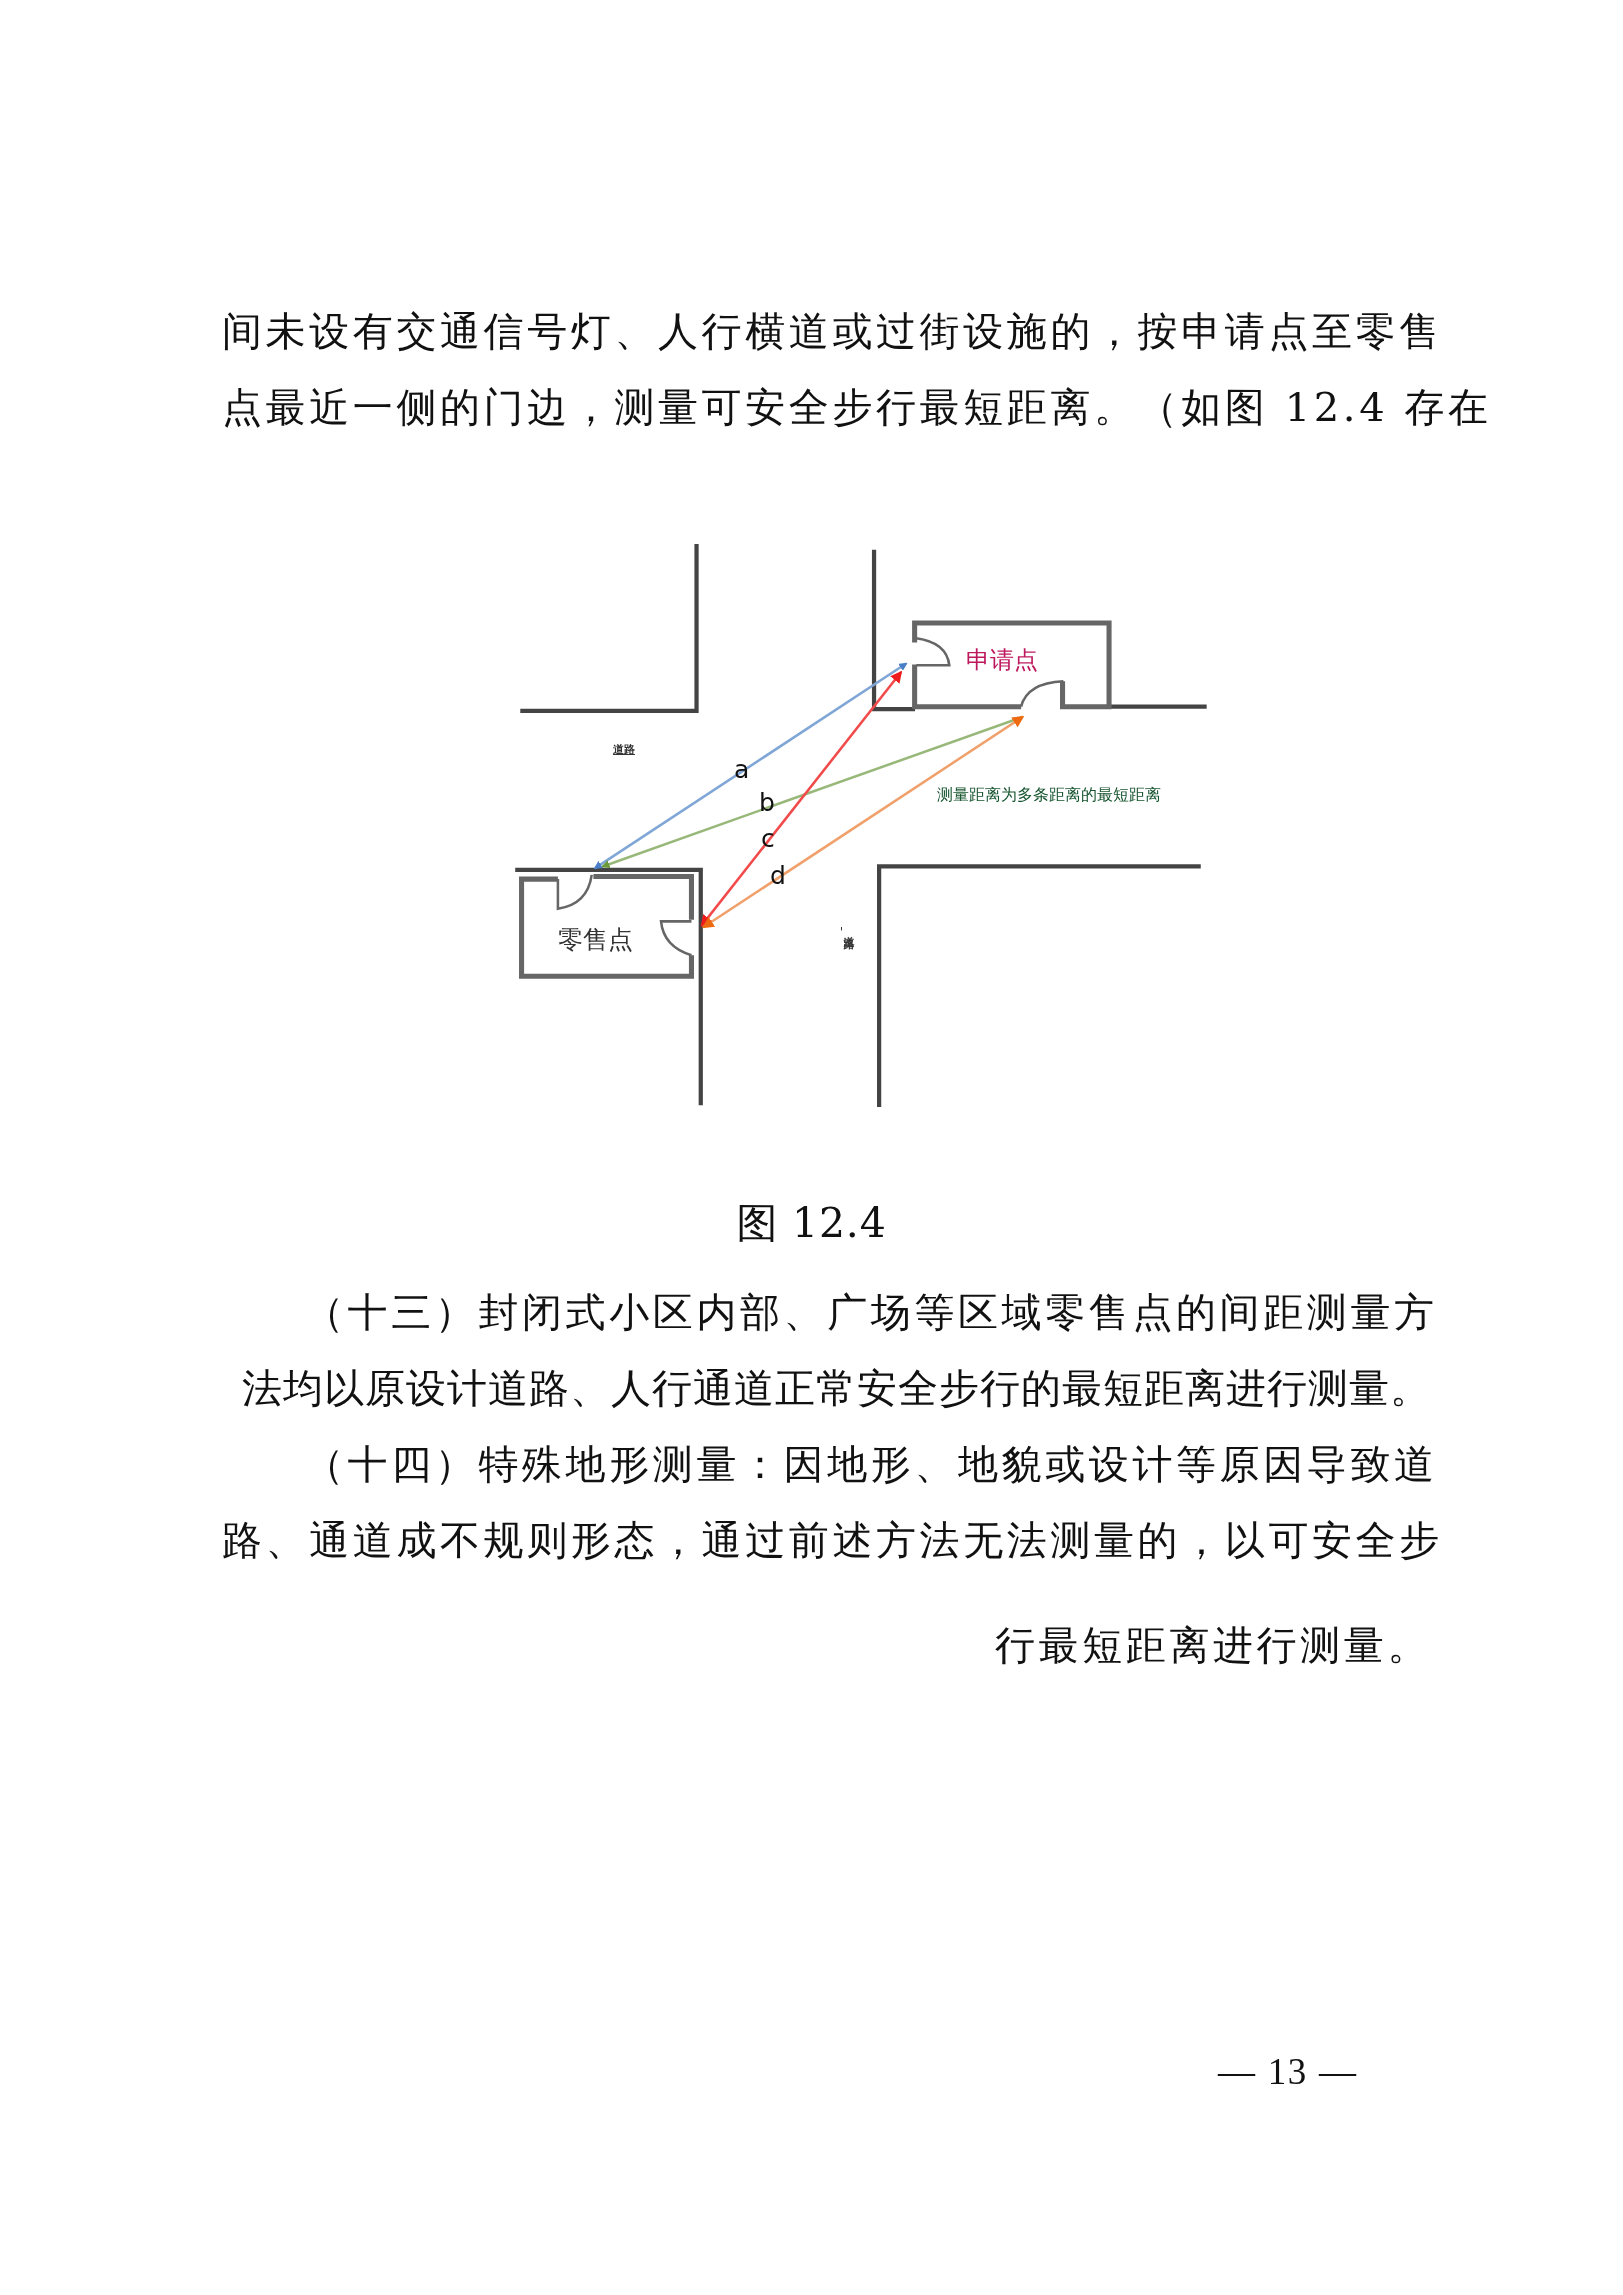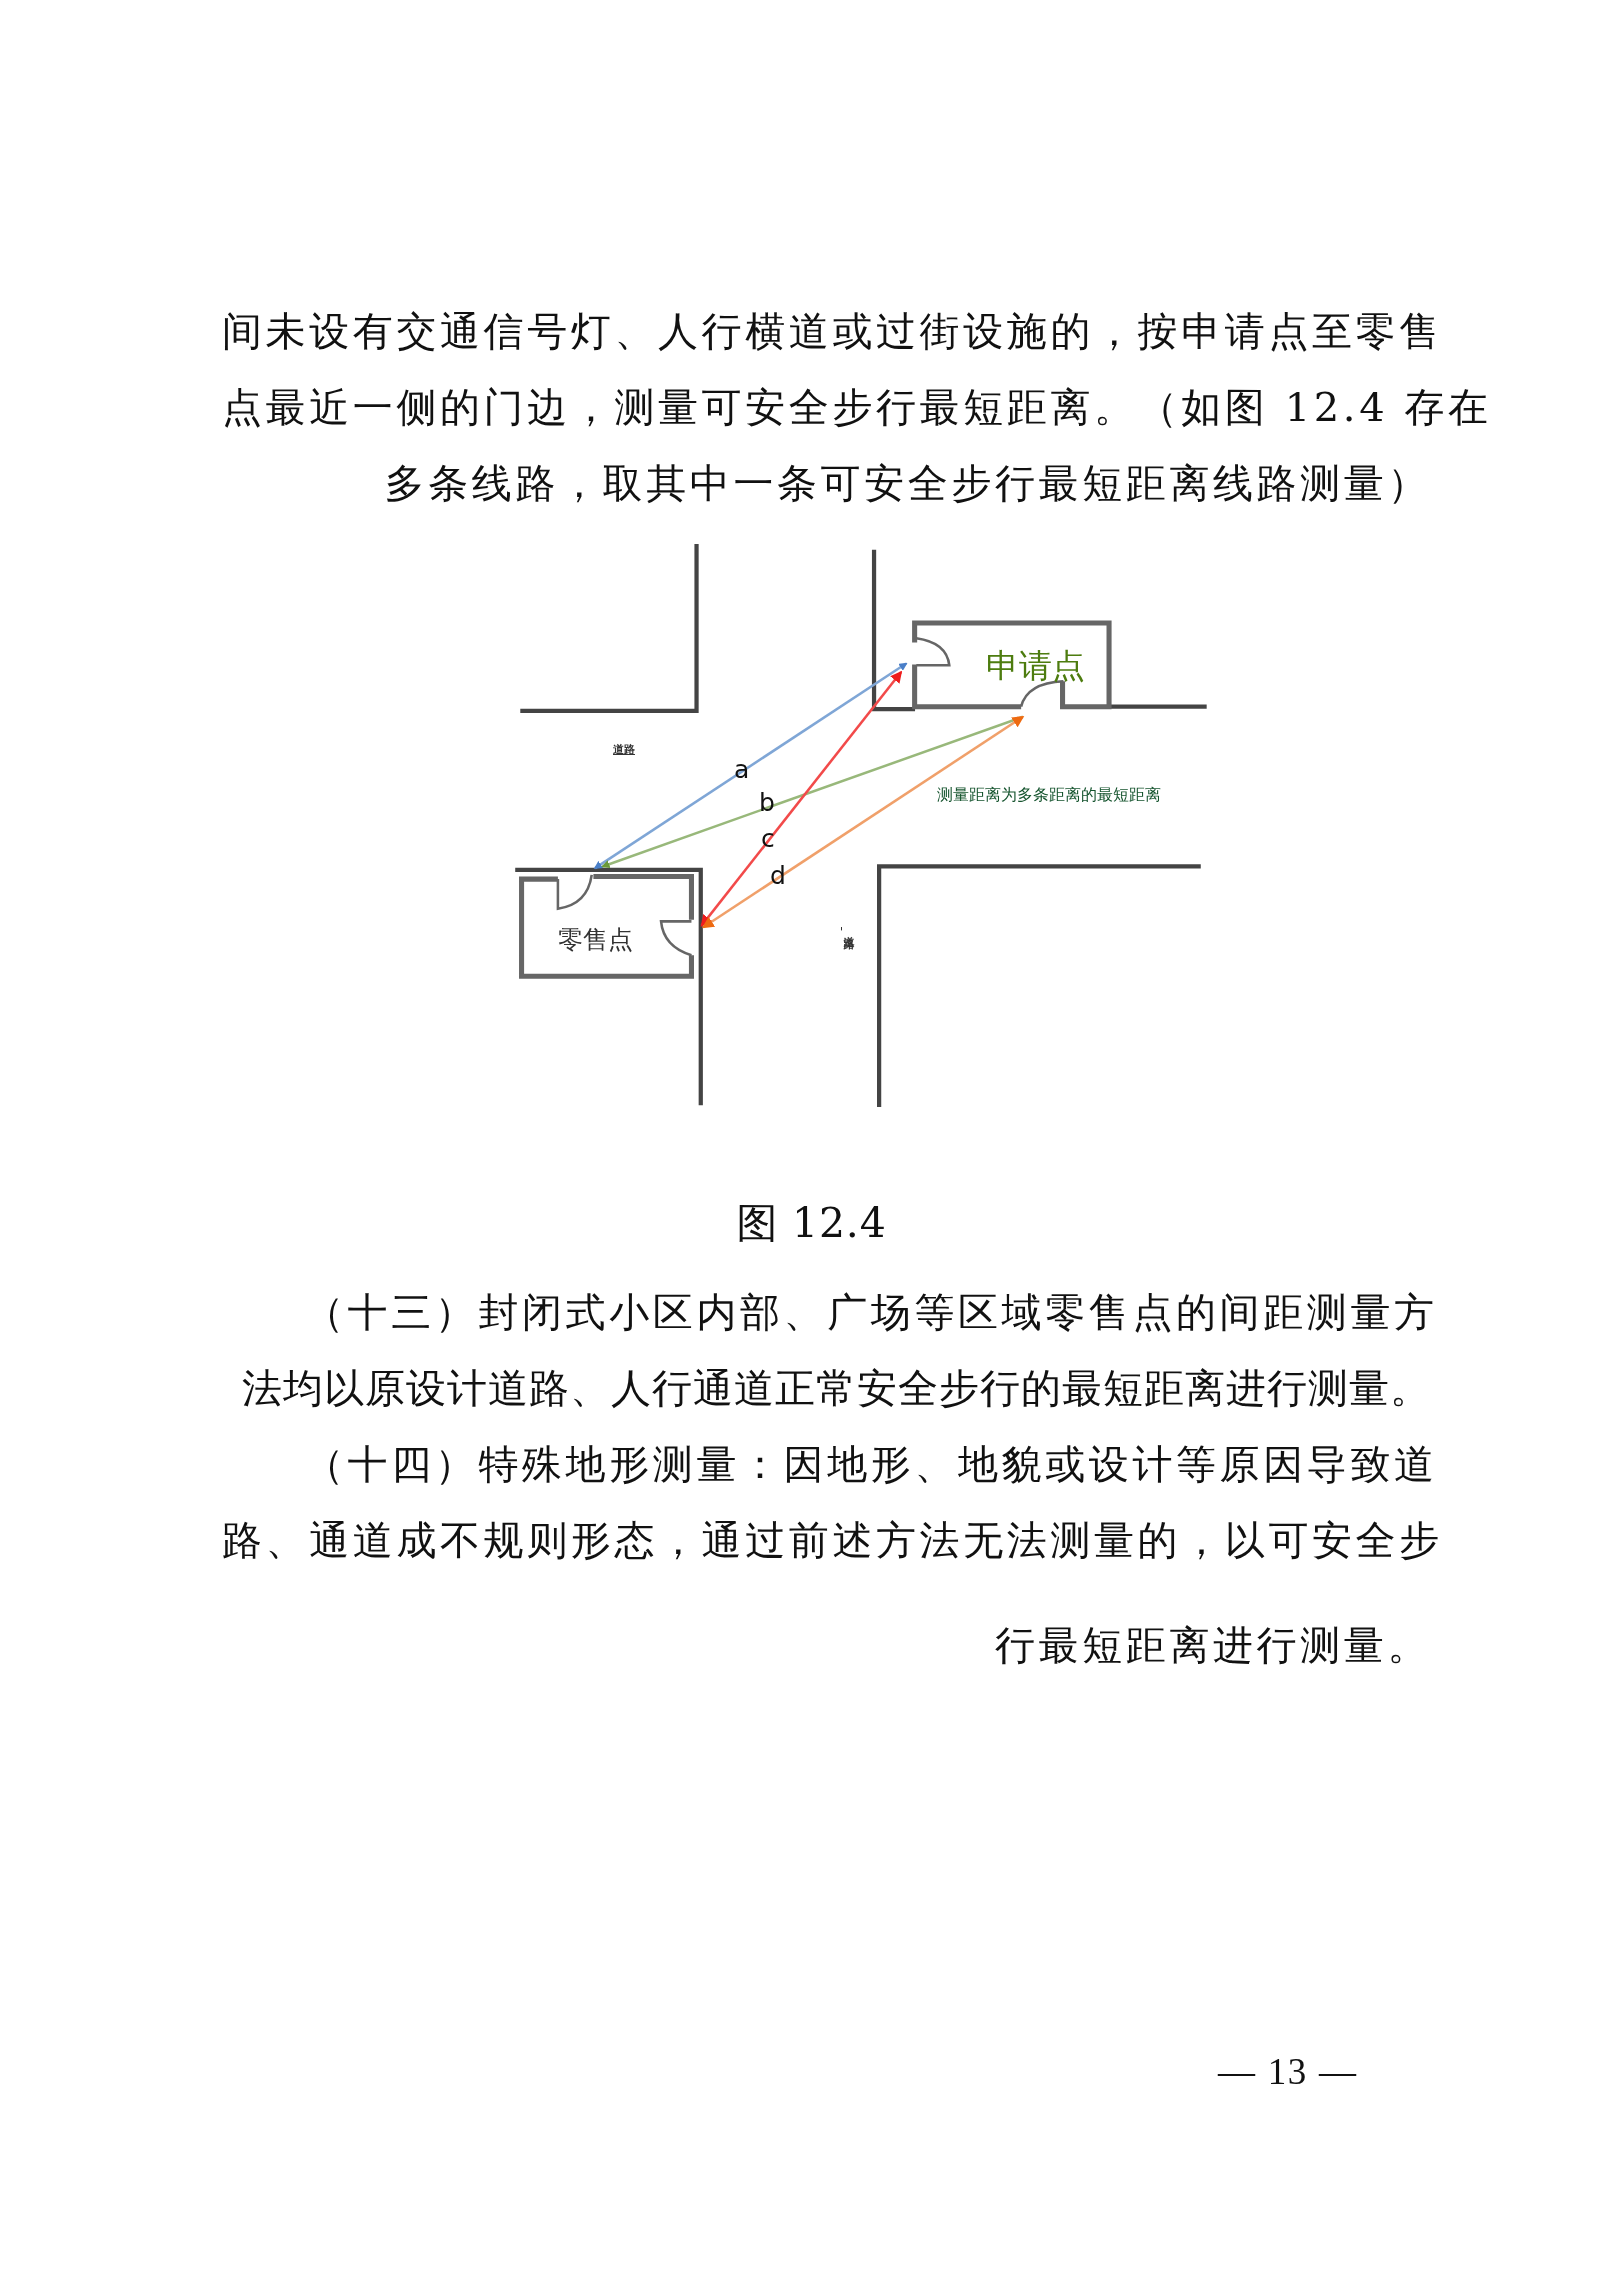--- a/index.html
+++ b/index.html
@@ -78,37 +78,35 @@
       font-size: 16px;
       font-weight: normal;
       color: #14532d;
     }
     .shop-label {
       font-size: 25px;
       color: #333333;
       font-family: Liberation Mono, monospace;
     }
     .apply-label {
-      font-size: 33px;
-      color: #4d7c0f;
-      margin-left: 20px;
+      font-size: 24px;
+      color: #be185d;
     }
     .route-letter {
       font-size: 25px;
       color: #111111;
     }
   </style>
 </head>
 <body>
 
 <div class="page">
 
   <div class="line" style="top:306px;">间未设有交通信号灯、人行横道或过街设施的，按申请点至零售</div>
   <div class="line" style="top:382px;">点最近一侧的门边，测量可安全步行最短距离。（如图 12.4 存在</div>
-  <div class="line" style="top:458px;">多条线路，取其中一条可安全步行最短距离线路测量）</div>
 
   <div class="diagram">
     <svg width="1623" height="2295" viewBox="0 0 1920 2715">
       <defs>
         <marker id="ah-blue" markerWidth="10" markerHeight="10" refX="8" refY="5" orient="auto-start-reverse" markerUnits="userSpaceOnUse">
           <path d="M0,0 L10,5 L0,10 z" fill="#4a7fc8"></path>
         </marker>
         <marker id="ah-green" markerWidth="10" markerHeight="10" refX="8" refY="5" orient="auto-start-reverse" markerUnits="userSpaceOnUse">
           <path d="M0,0 L10,5 L0,10 z" fill="#6a9a3a"></path>
         </marker>

